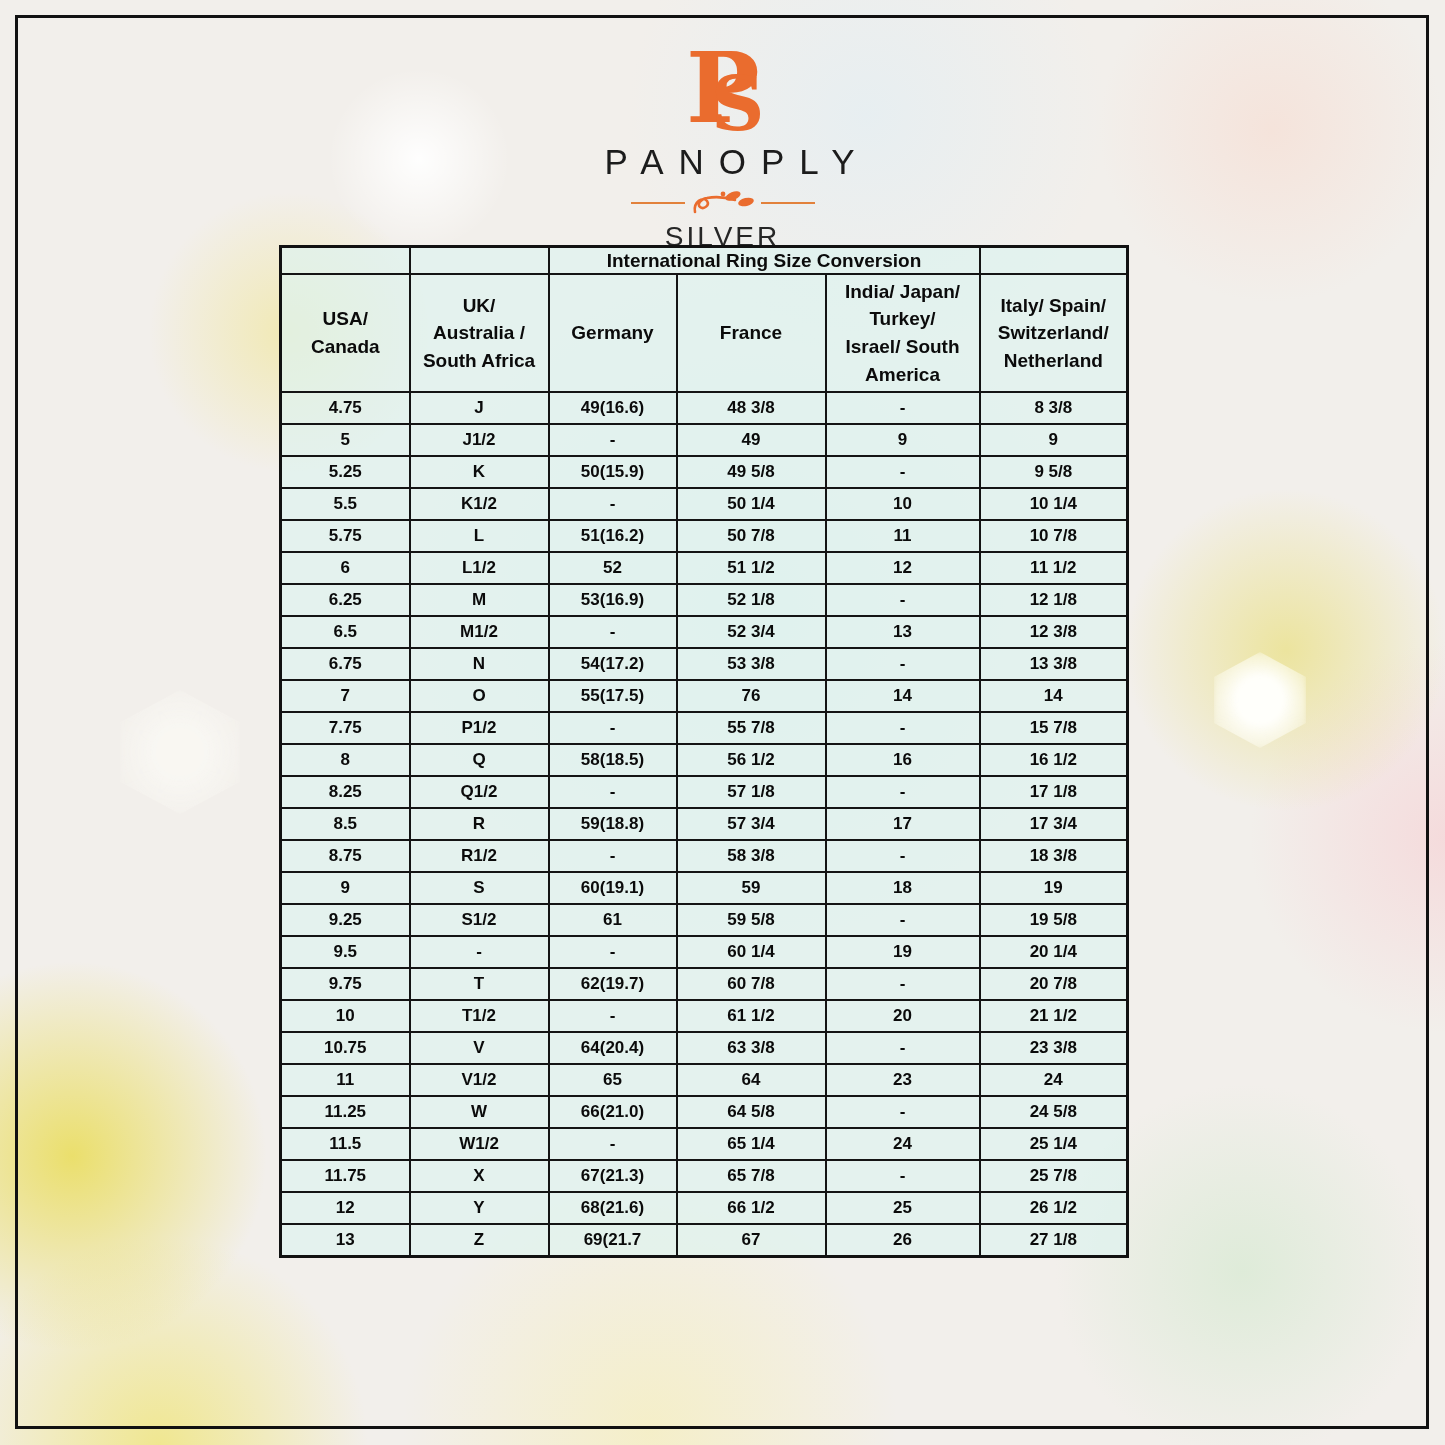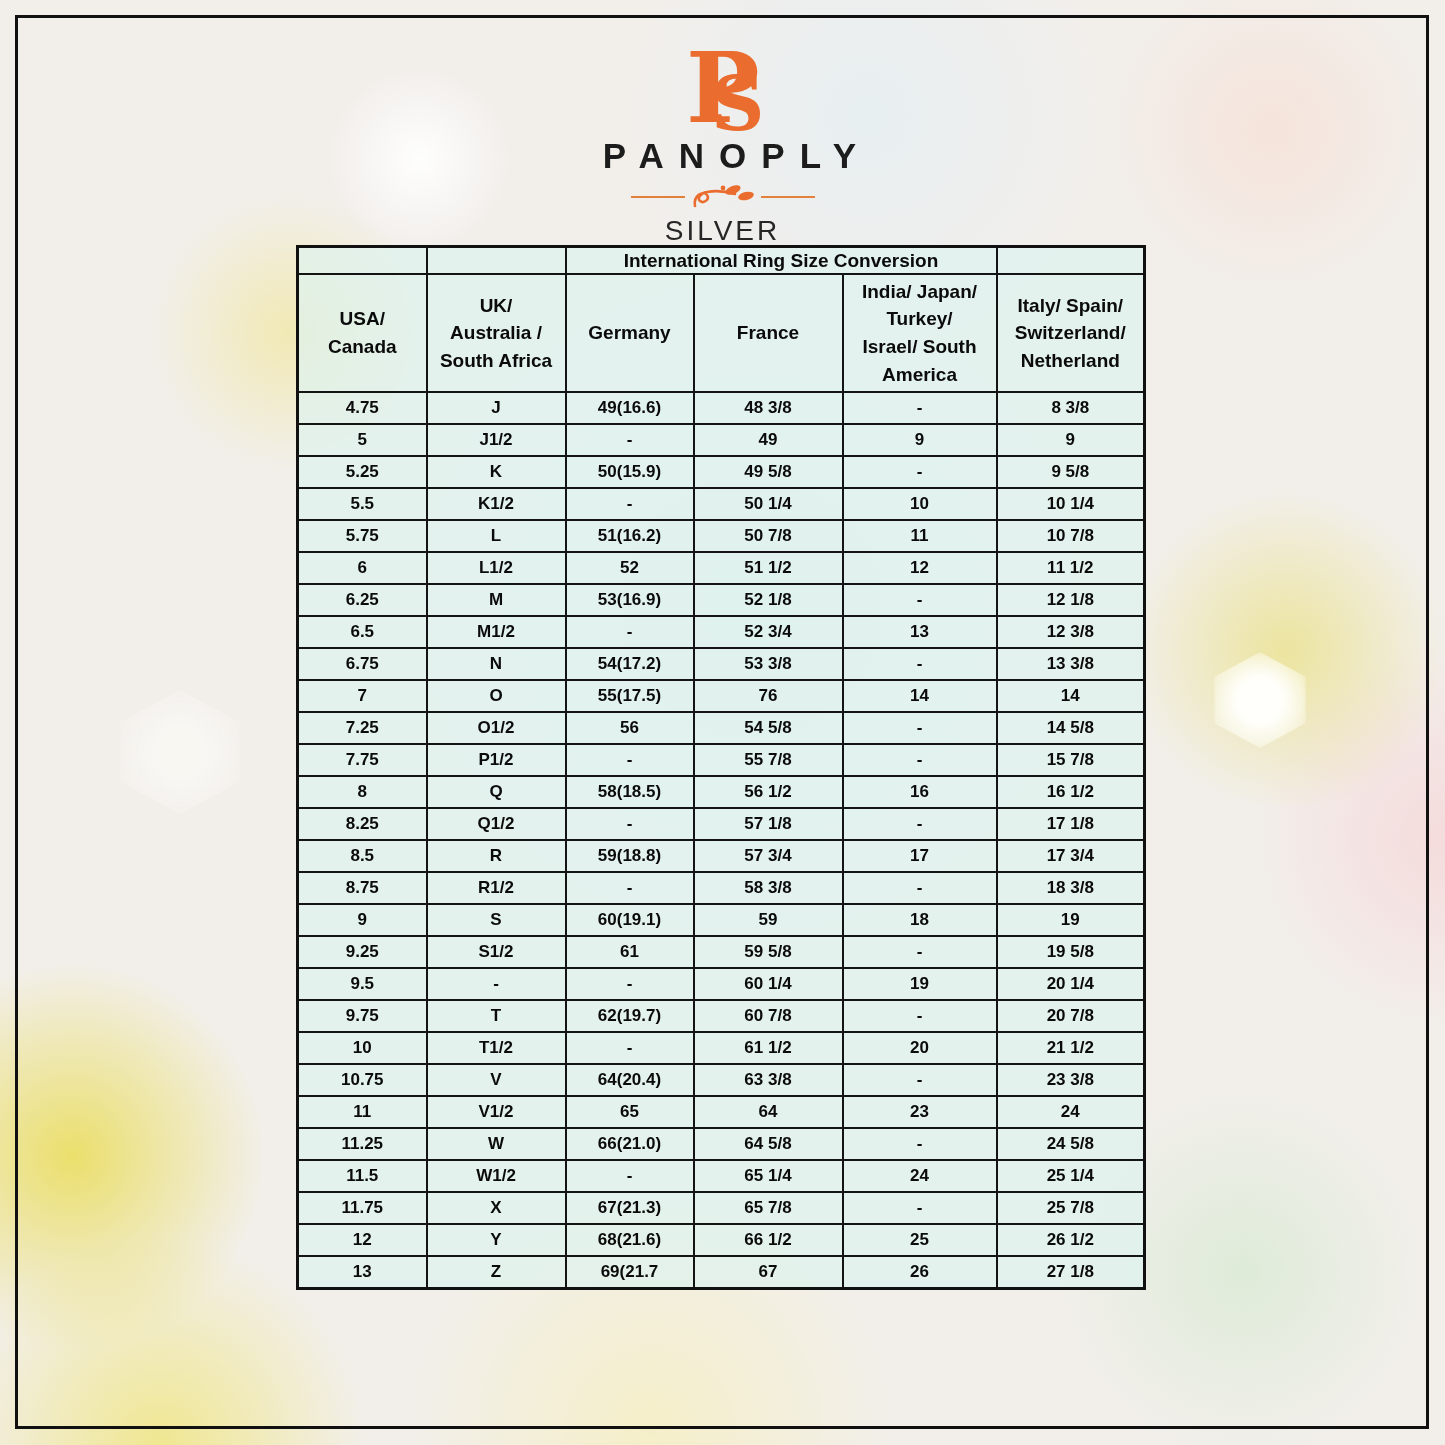--- a/index.html
+++ b/index.html
@@ -38,33 +38,33 @@
     background:radial-gradient(circle, rgba(255,255,250,0.5) 30%, rgba(255,255,245,0.08) 85%);
   }
   .frame{
     position:absolute;left:15px;top:15px;right:16px;bottom:16px;
     border:3px solid #111;pointer-events:none;z-index:5;
   }
   
   .logo{position:absolute;top:46px;left:0;right:0;text-align:center;z-index:2;}
   .monogram{display:block;margin:0 auto;}
   .brand{
-    margin-top:2px;font-size:35px;letter-spacing:15px;padding-left:29px;
-    color:#1c1c1c;font-weight:700;
+    margin-top:8px;font-size:35px;letter-spacing:15px;padding-left:29px;
+    color:#1c1c1c;font-weight:400;
   }
   .divider{
     margin-top:6px;display:flex;align-items:center;justify-content:center;gap:6px;
   }
   .divider .line{display:inline-block;width:54px;height:2px;}
   .subbrand{
     margin-top:3px;font-size:28px;letter-spacing:3px;color:#262626;font-weight:400;
   }
   
   table.ring{
-    position:absolute;left:296px;top:245px;width:847px;z-index:3;
+    position:absolute;left:279px;top:245px;width:847px;z-index:3;
     border-collapse:collapse;table-layout:fixed;
   }
   table.ring td{
     border:2px solid #141414;
     background:rgba(222,243,239,0.72);
     text-align:center;vertical-align:middle;
     color:#0b0b0b;font-weight:bold;
     padding:0 2px;overflow:hidden;
   }
   table.ring .title-row td{height:25px;font-size:19px;}
@@ -210,28 +210,20 @@
         </tr>
         <tr>
           <td>7</td>
           <td>O</td>
           <td>55(17.5)</td>
           <td>76</td>
           <td>14</td>
           <td>14</td>
         </tr>
         <tr>
-          <td>7.25</td>
-          <td>O1/2</td>
-          <td>56</td>
-          <td>54 5/8</td>
-          <td>-</td>
-          <td>14 5/8</td>
-        </tr>
-        <tr>
           <td>7.75</td>
           <td>P1/2</td>
           <td>-</td>
           <td>55 7/8</td>
           <td>-</td>
           <td>15 7/8</td>
         </tr>
         <tr>
           <td>8</td>
           <td>Q</td>

